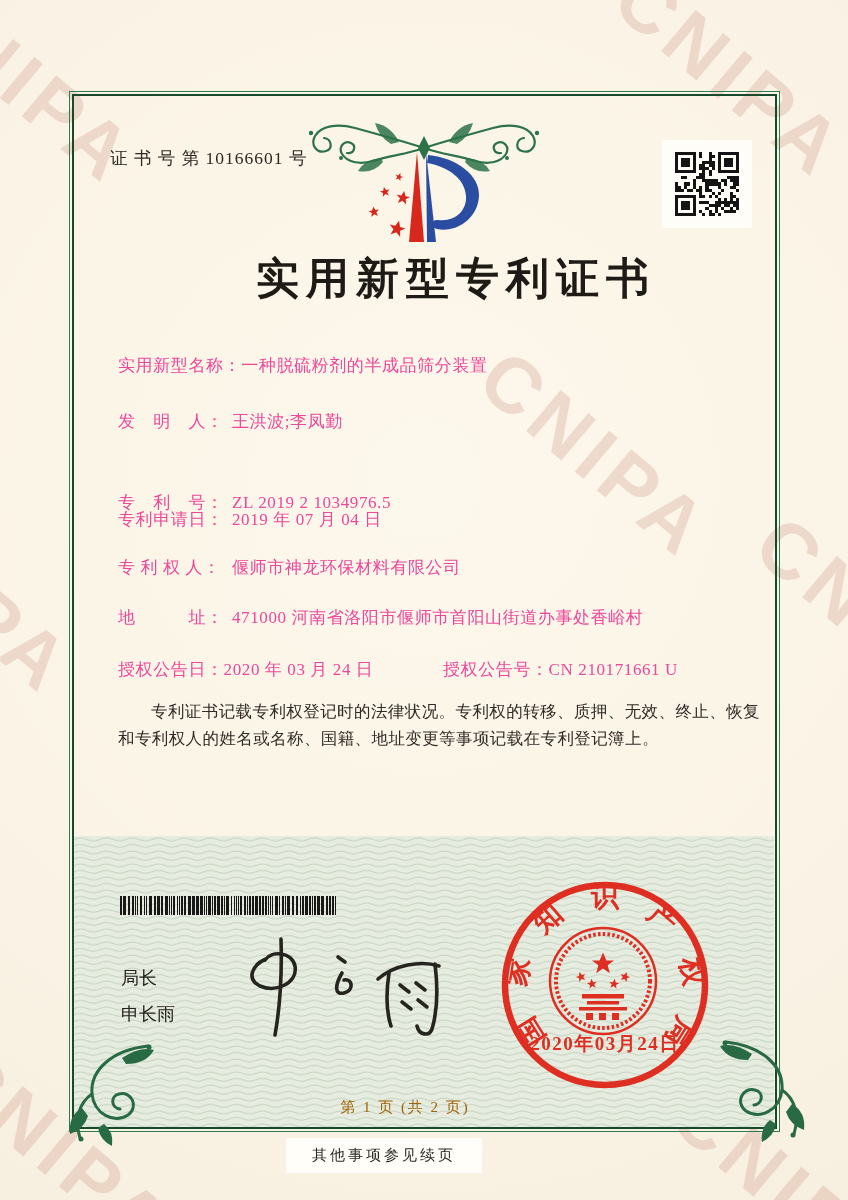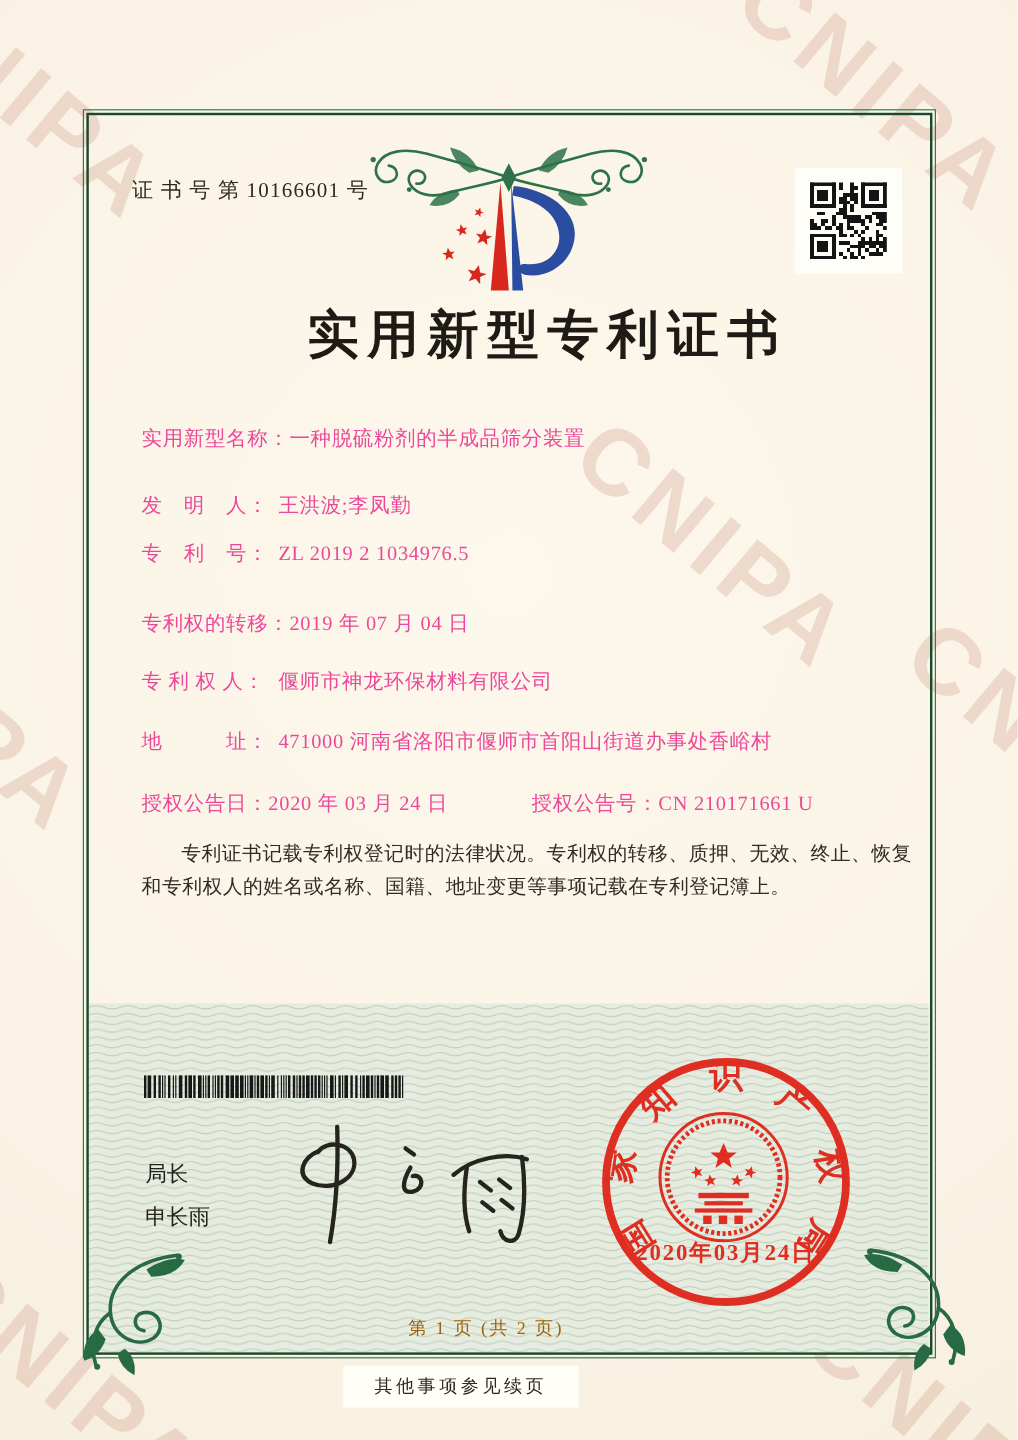--- a/index.html
+++ b/index.html
@@ -275,25 +275,25 @@
 </div>
 
 <div class="title">实用新型专利证书</div>
 
 <div class="field-row" style="top:354px">
   <span class="field-label">实用新型名称：</span><span class="field-value">一种脱硫粉剂的半成品筛分装置</span>
 </div>
 <div class="field-row" style="top:410px">
   <span class="field-label">发　明　人：</span><span class="field-value">王洪波;李凤勤</span>
 </div>
-<div class="field-row" style="top:450px">
+<div class="field-row" style="top:491px">
   <span class="field-label">专　利　号：</span><span class="field-value">ZL 2019 2 1034976.5</span>
 </div>
 <div class="field-row" style="top:508px">
-  <span class="field-label">专利权的转移：</span><span class="field-value">2019 年 07 月 04 日</span>
+  <span class="field-label">专利申请日：</span><span class="field-value">2019 年 07 月 04 日</span>
 </div>
 <div class="field-row" style="top:556px">
   <span class="field-label">专 利 权 人：</span><span class="field-value">偃师市神龙环保材料有限公司</span>
 </div>
 <div class="field-row" style="top:606px">
   <span class="field-label">地　　　址：</span><span class="field-value">471000 河南省洛阳市偃师市首阳山街道办事处香峪村</span>
 </div>
 <div class="field-row" style="top:658px">
   <span><span>授权公告日：</span><span>2020 年 03 月 24 日</span></span>
   <span class="grant-second"><span>授权公告号：</span><span>CN 210171661 U</span></span>

